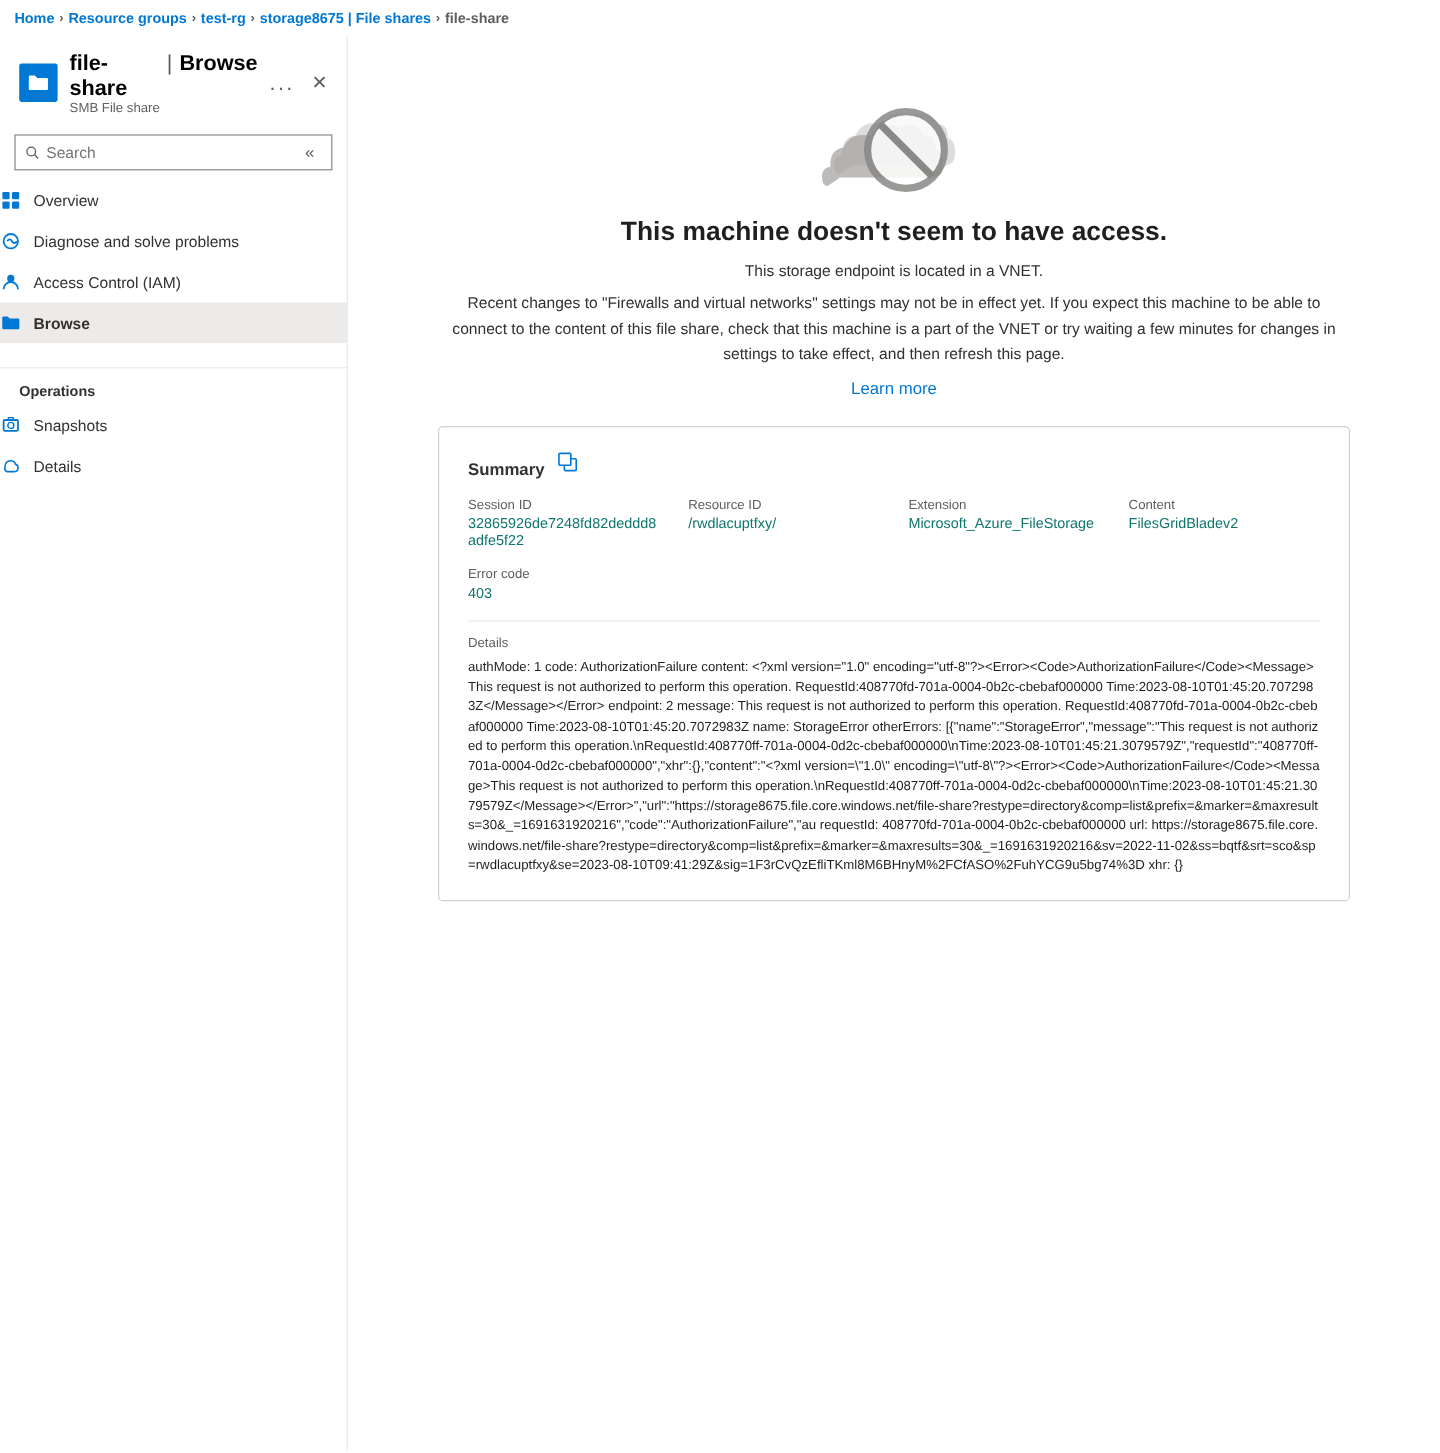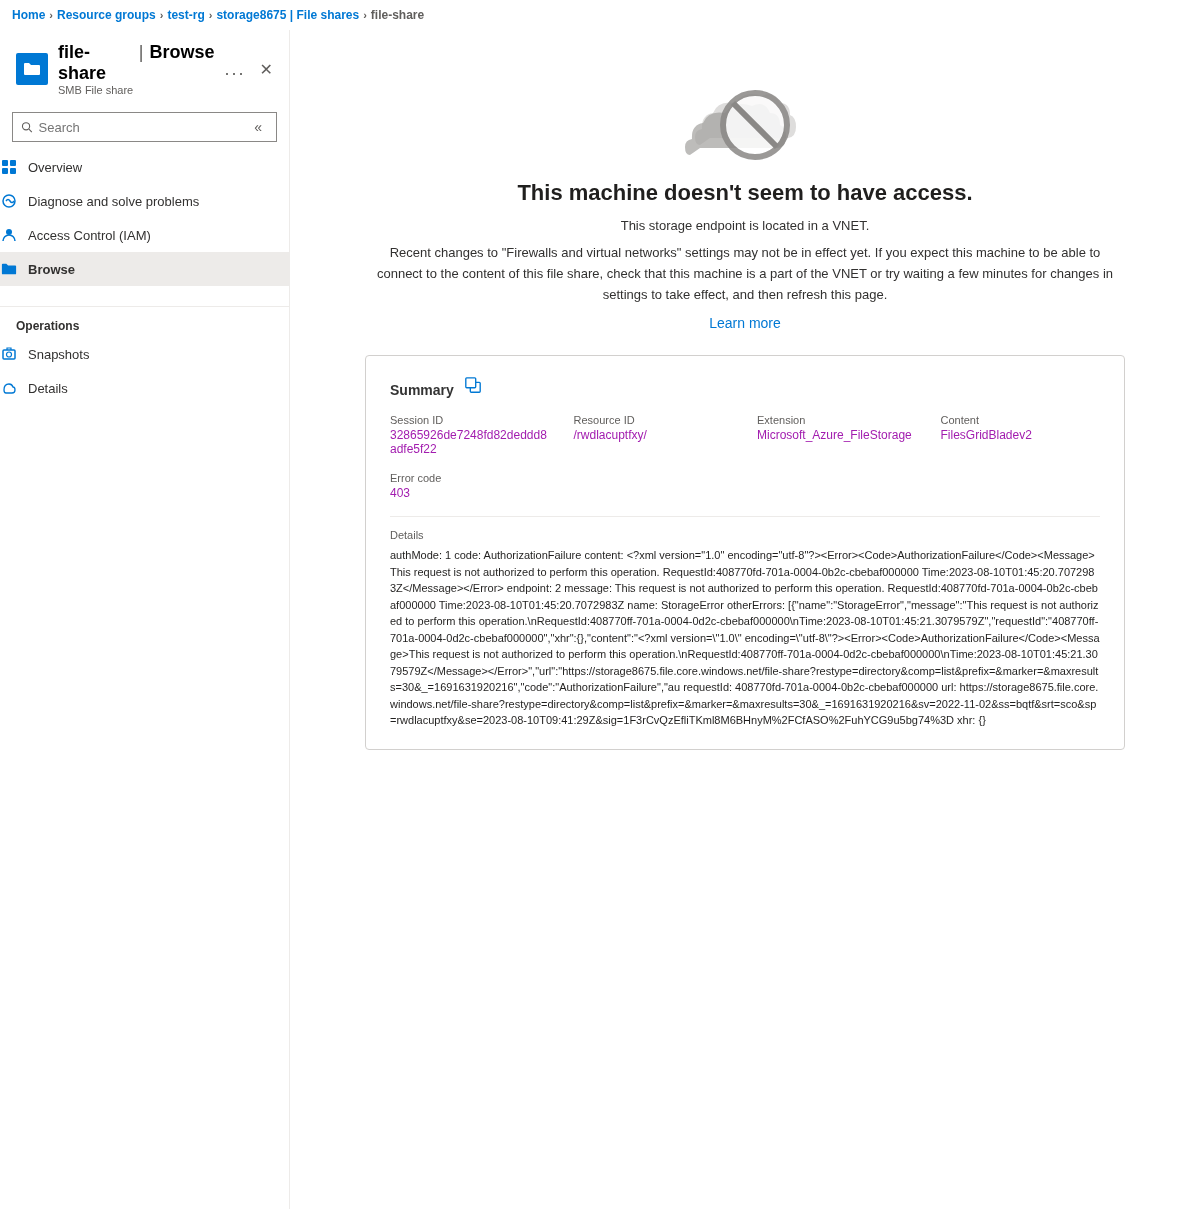--- a/index.html
+++ b/index.html
@@ -74,21 +74,21 @@
     }
     .summary-header {
       display: flex; align-items: flex-end; gap: 10px; margin-bottom: 16px; font-size: 14px; font-weight: 700;
     }
     .summary-copy-icon { color: #0078d4; font-size: 16px; cursor: pointer; }
 
     .summary-grid {
       display: grid; grid-template-columns: 1fr 1fr 1fr 1fr; gap: 16px 24px; margin-bottom: 16px;
     }
     .summary-field-label { font-size: 11px; color: #605e5c; margin-bottom: 2px; }
-    .summary-field-value { font-size: 12px; color: #a21caf; word-break: break-all; }
+    .summary-field-value { font-size: 12px; color: #0f766e; word-break: break-all; }
 
     .divider { border: none; border-top: 1px solid #edebe9; margin: 12px 0; }
 
     .details-label { font-size: 11px; color: #605e5c; margin-bottom: 6px; }
     .details-text {
       font-size: 11px; color: #201f1e; line-height: 1.5; word-break: break-all; white-space: pre-wrap;
     }
 
     
     .cloud-no-access {

